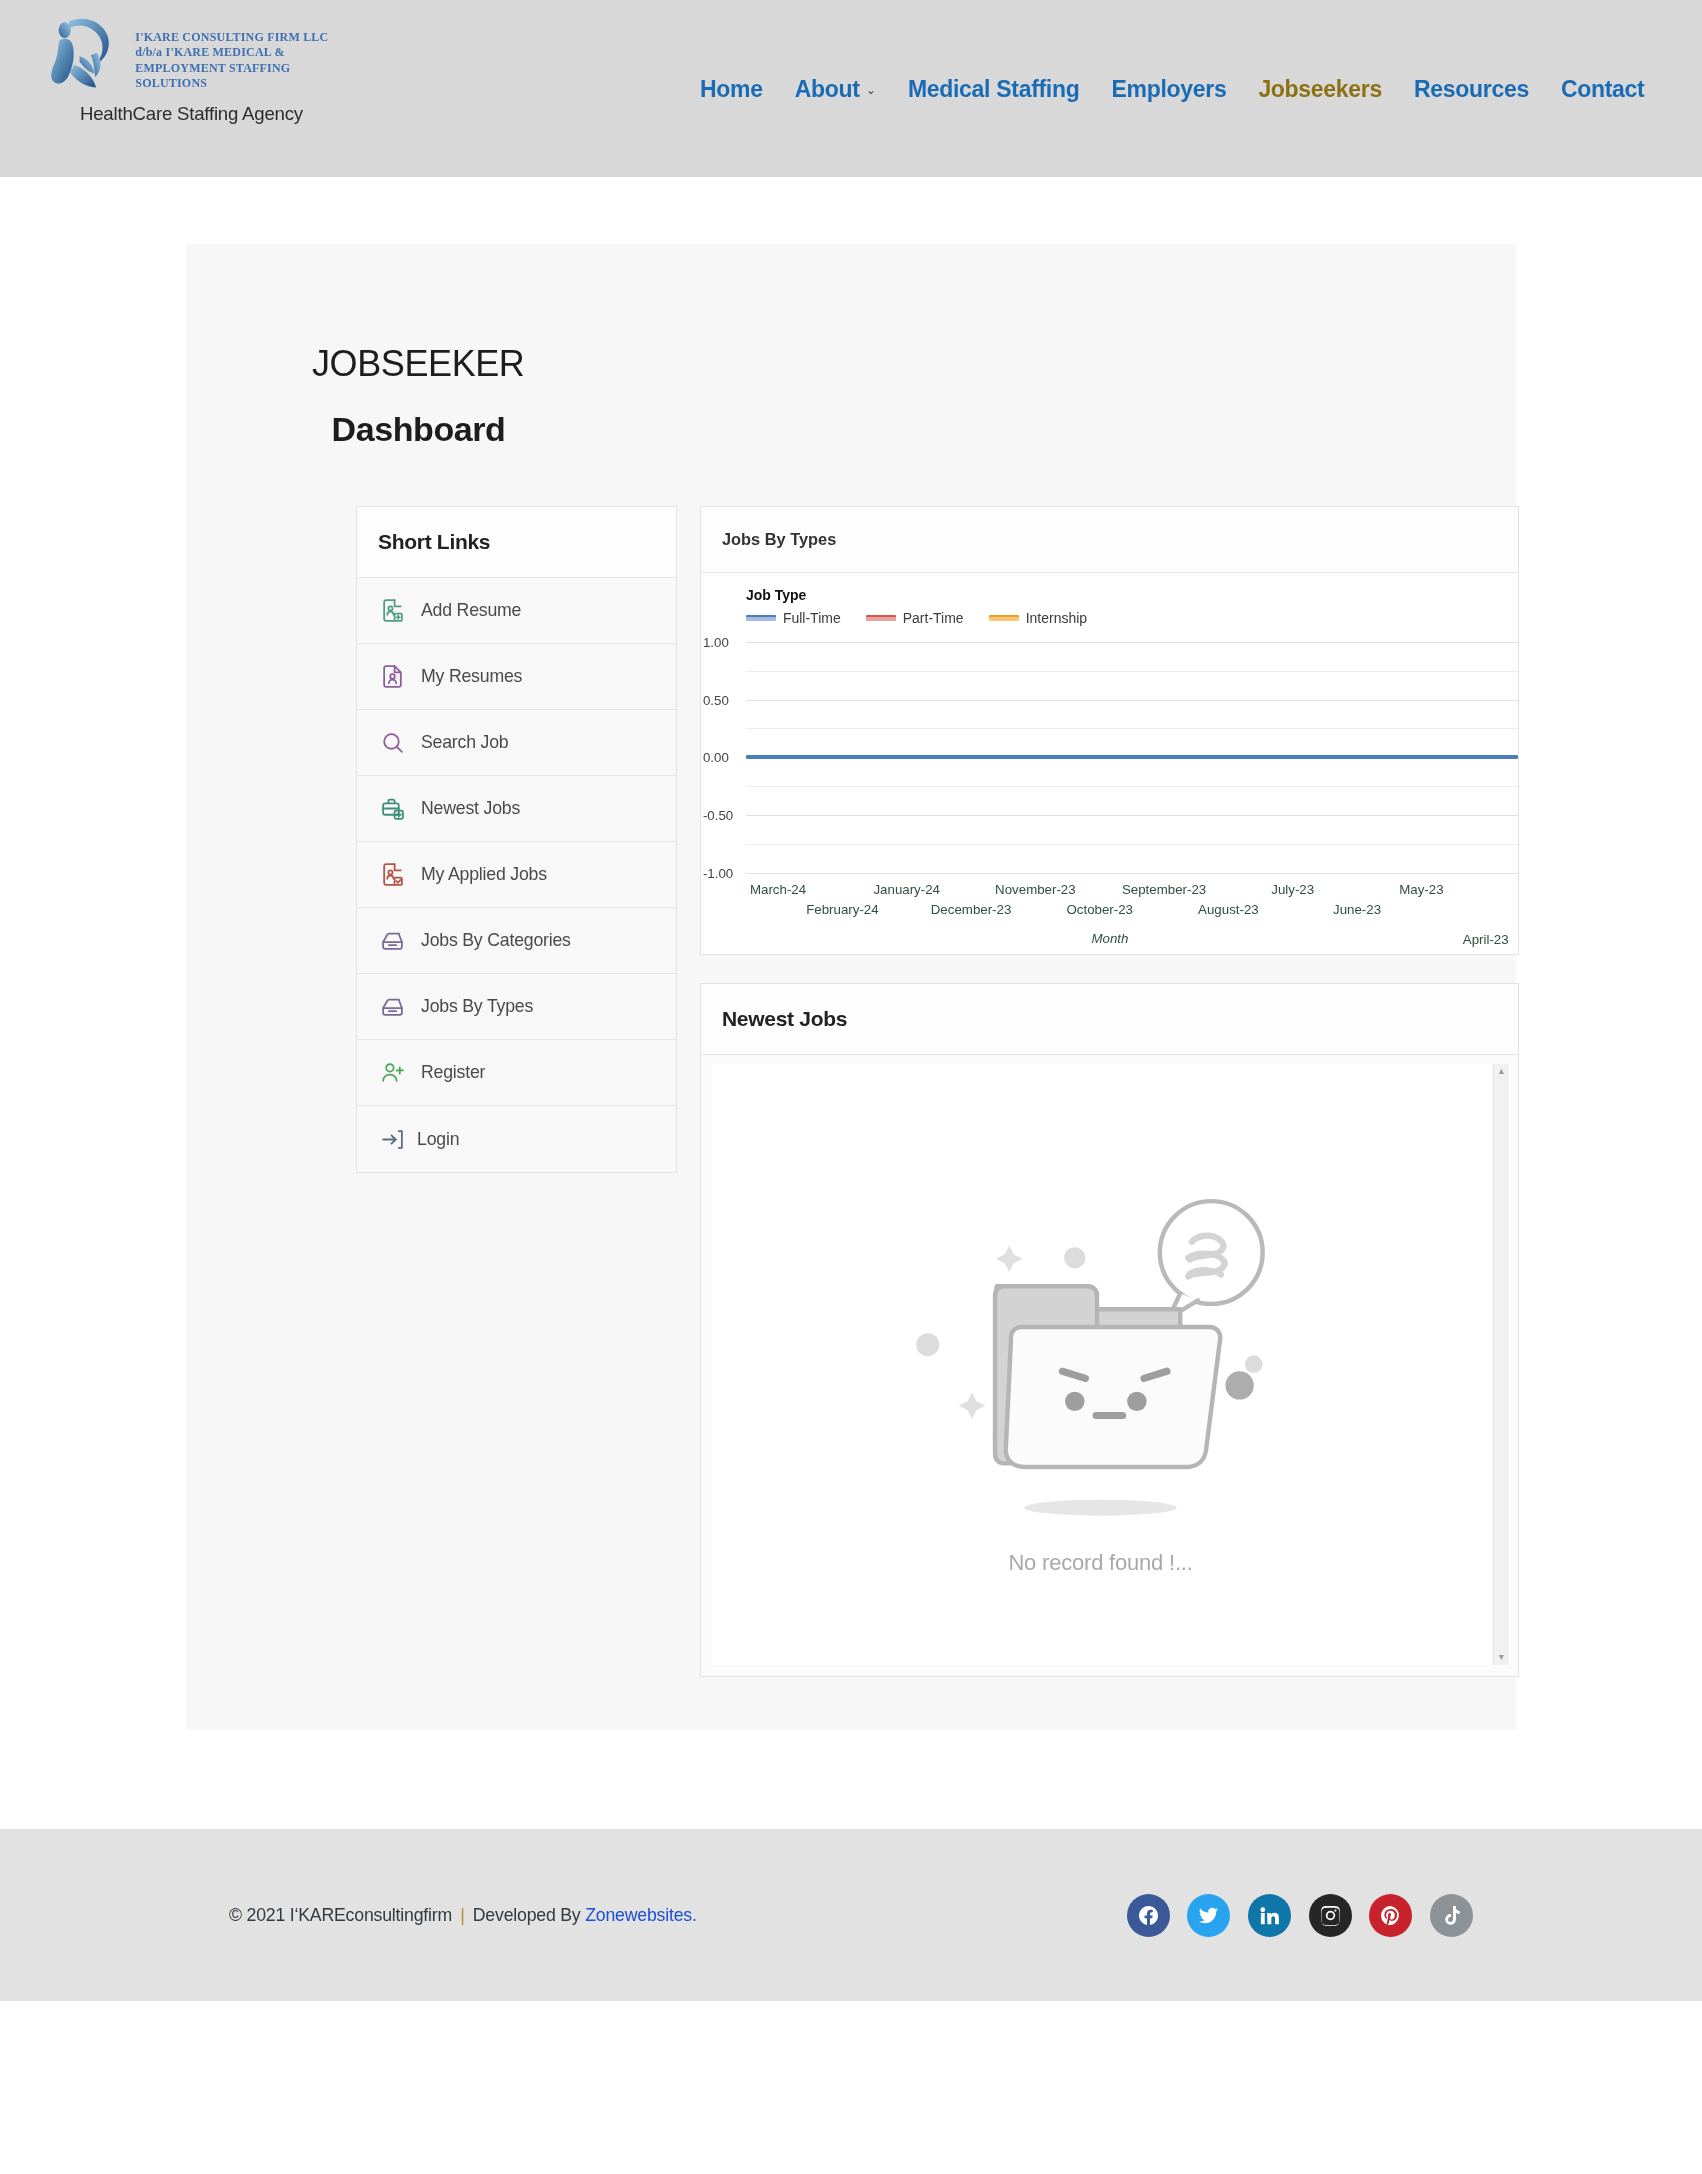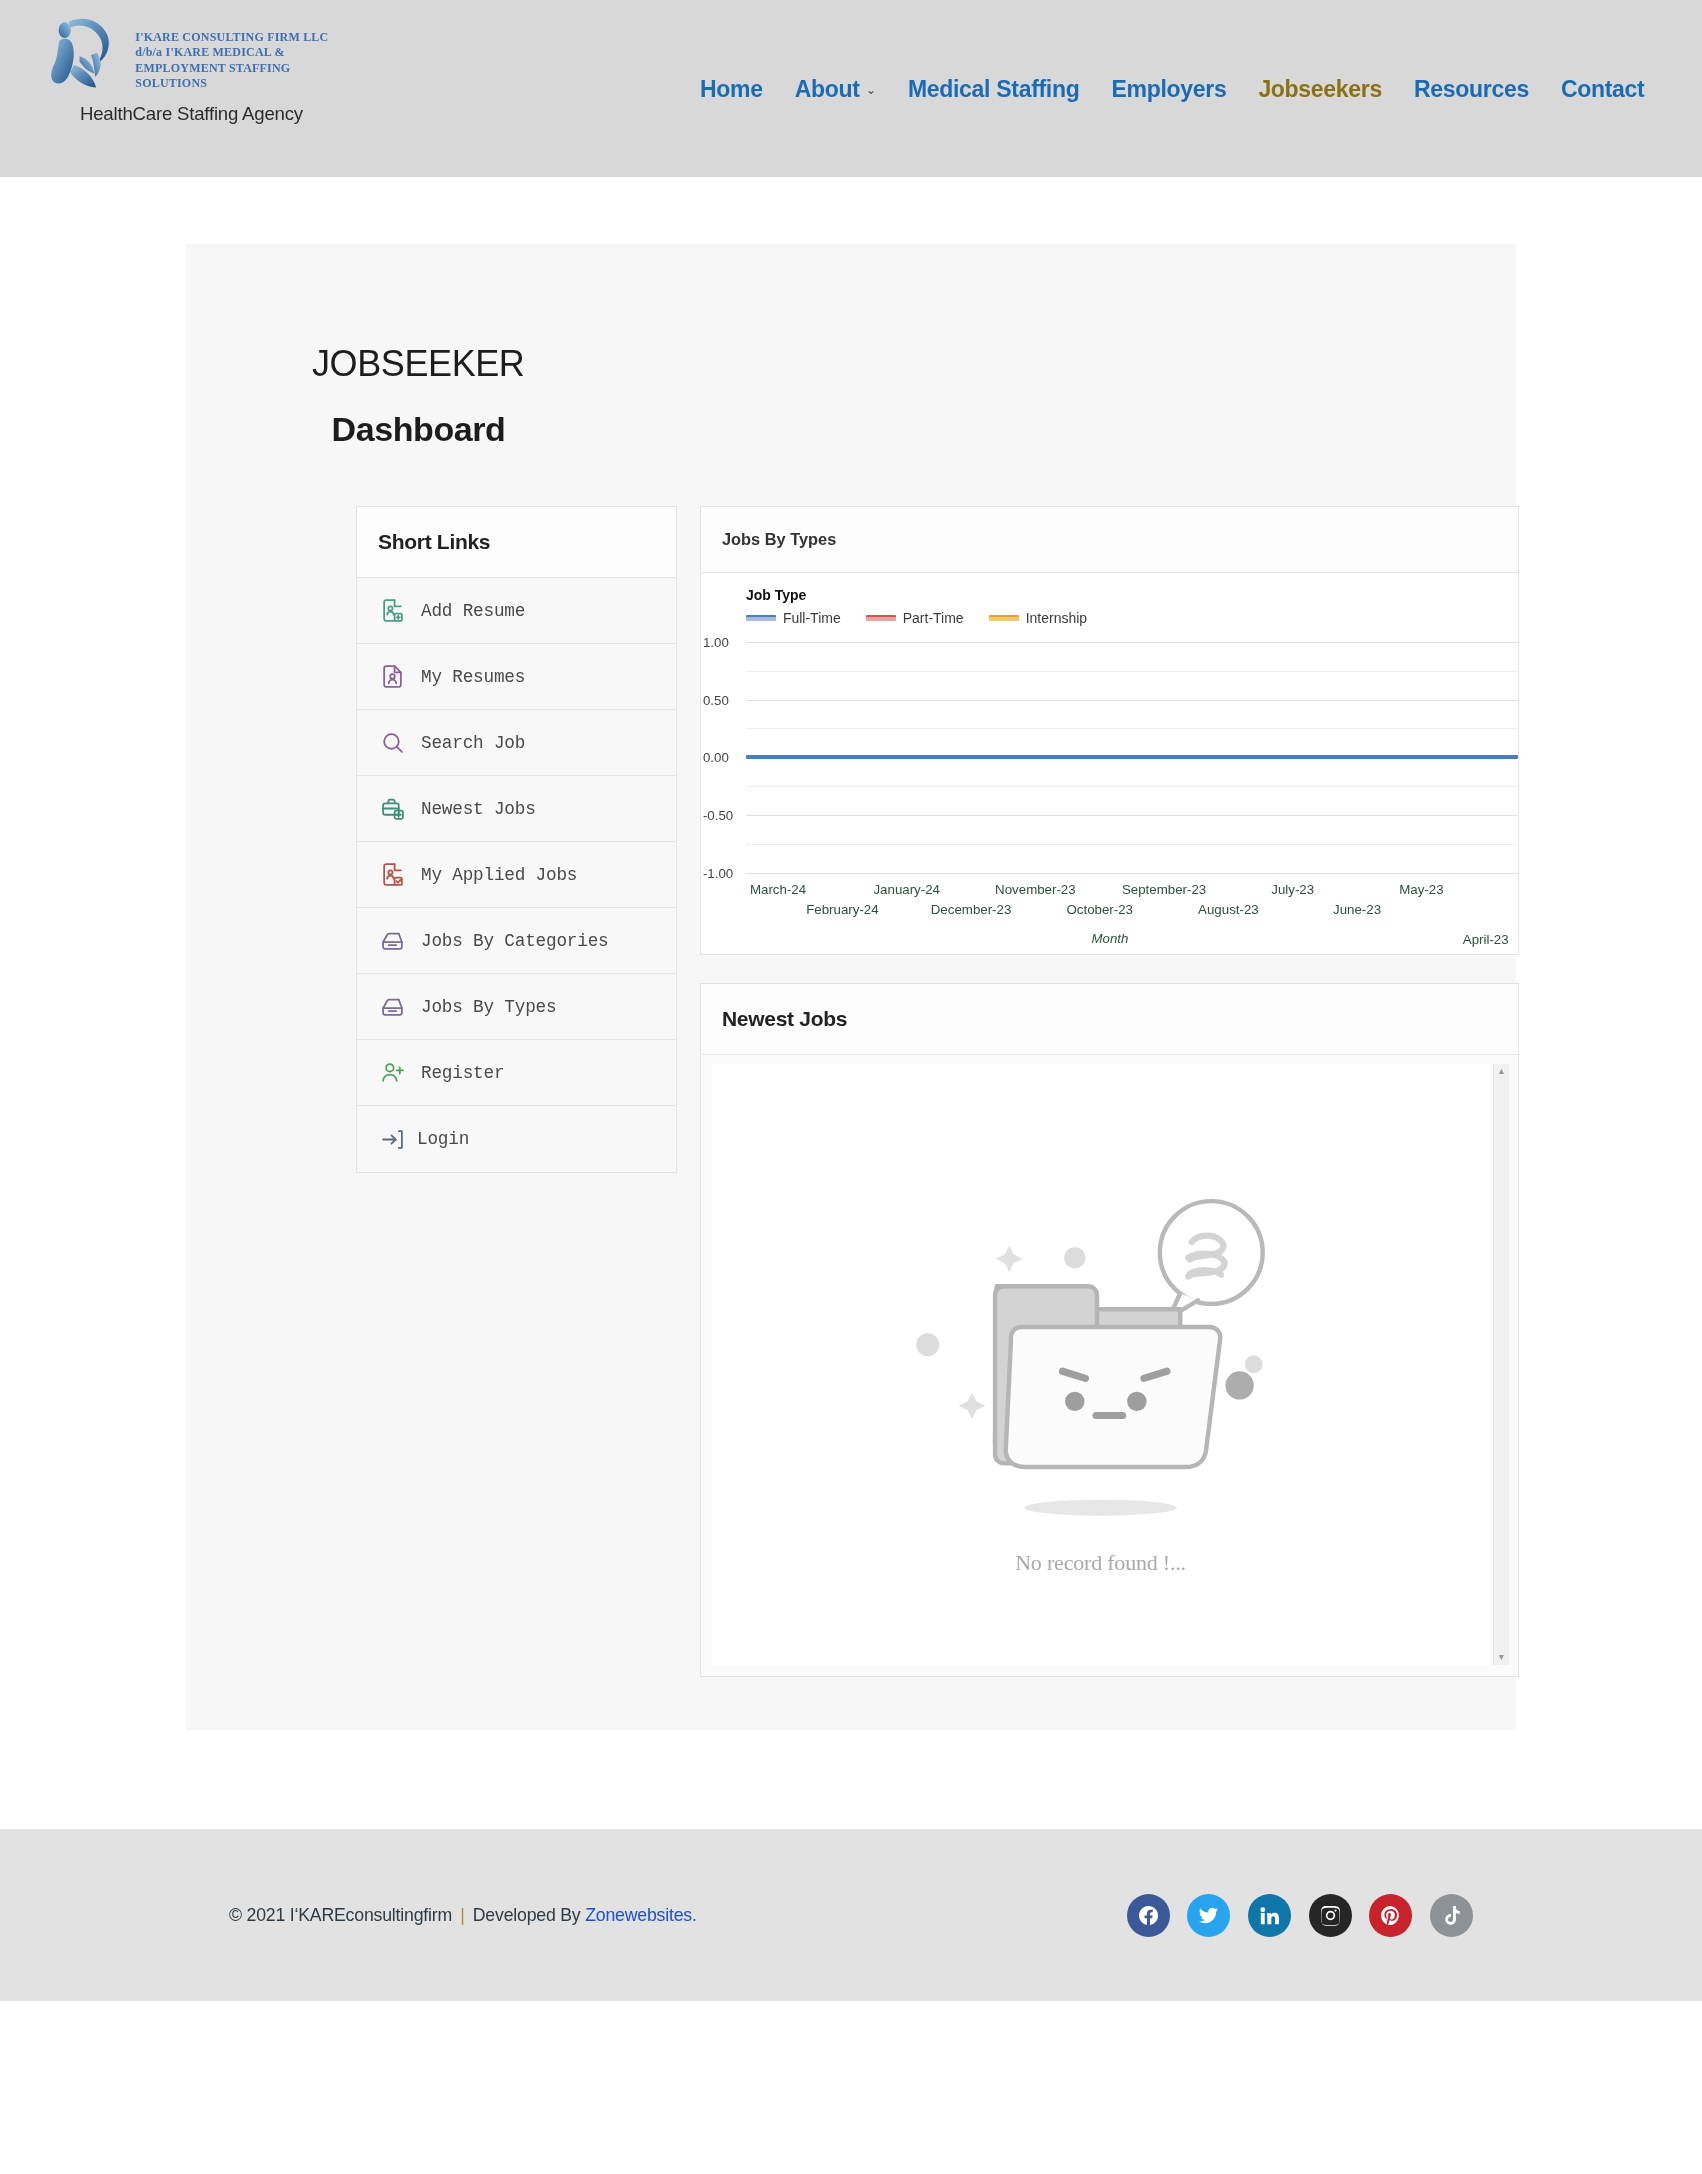--- a/index.html
+++ b/index.html
@@ -121,21 +121,20 @@
   
   .links-list { background: #f8f8f8; }
   .link-item {
     display: flex;
     align-items: center;
     gap: 16px;
     padding: 19.5px 23px;
     border-bottom: 0.9px solid #e6e6e6;
     cursor: pointer;
     min-height: 66px;
-    font-family: Liberation Mono, monospace;
   }
   .link-item:last-child { border-bottom: none; gap: 12px; }
   .link-item .ico { width: 25px; height: 25px; flex: none; display: block; }
   .link-item .lbl { font-size: 17.7px; color: #4a4a4a; letter-spacing: -0.2px; }
 
   
   .chart-panel-head { padding: 23px 21px; border-bottom: 0.9px solid #e6e6e6; background:#fdfdfd; }
   .chart-box {
     background: #fff;
     width: 816px;
@@ -211,21 +210,20 @@
   }
   .newest-scroll {
     position: relative;
     background: #fff;
     height: 100%;
     margin-right: 19.5px;
     display: flex;
     flex-direction: column;
     align-items: center;
     justify-content: center;
-    font-family: Liberation Serif, serif;
   }
   .empty-illus { width: 381px; height: 417px; display:block; }
   .empty-text {
     font-size: 22px;
     color: #a9a9a9;
     margin-top: -19.5px;
     letter-spacing: -0.2px;
   }
   .vscroll {
     position: absolute;

